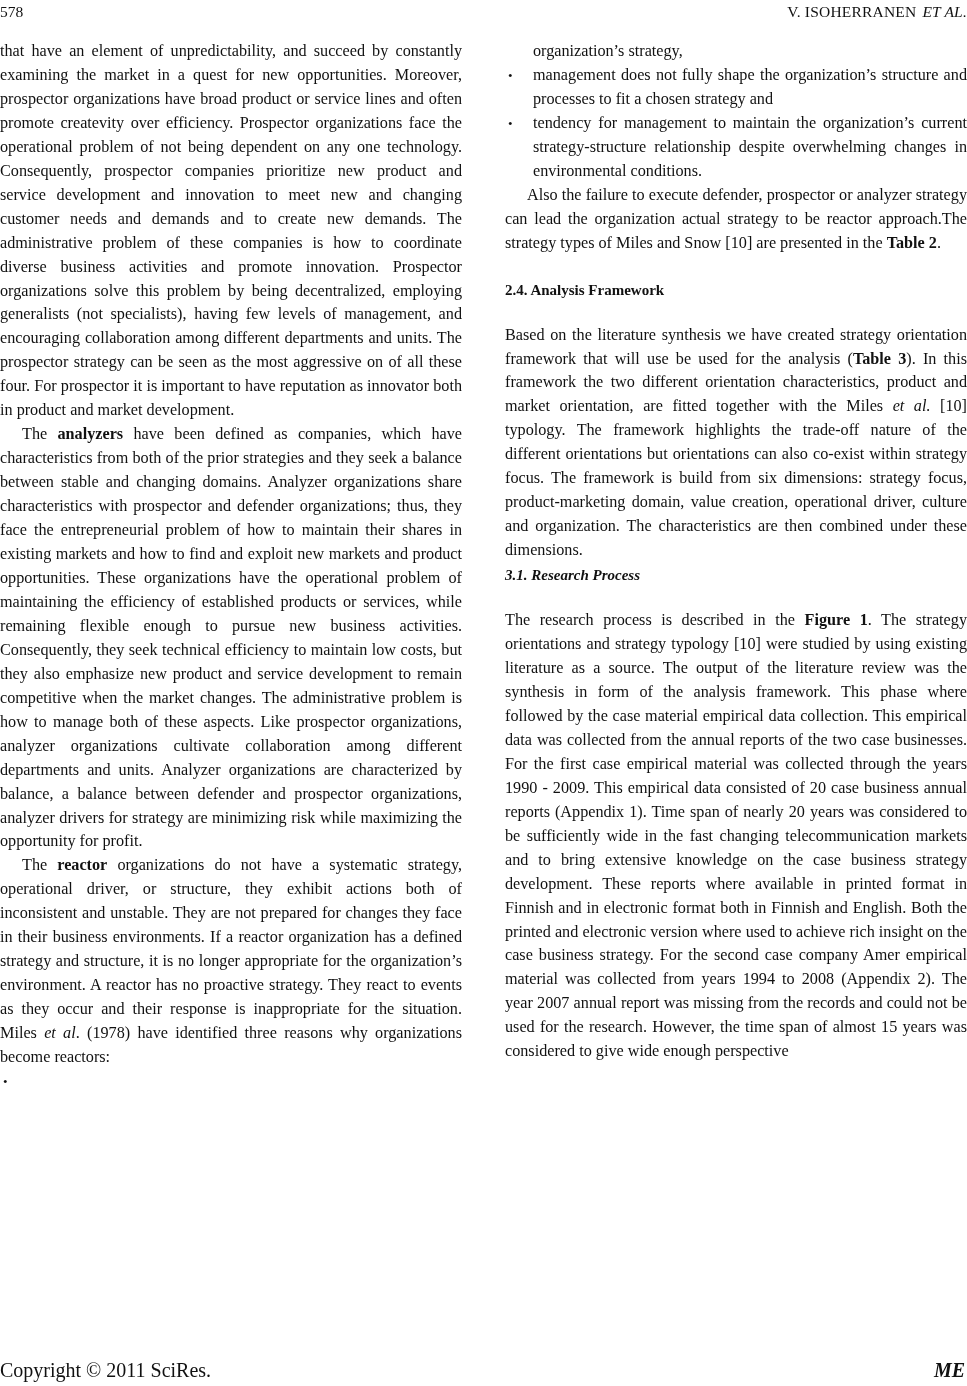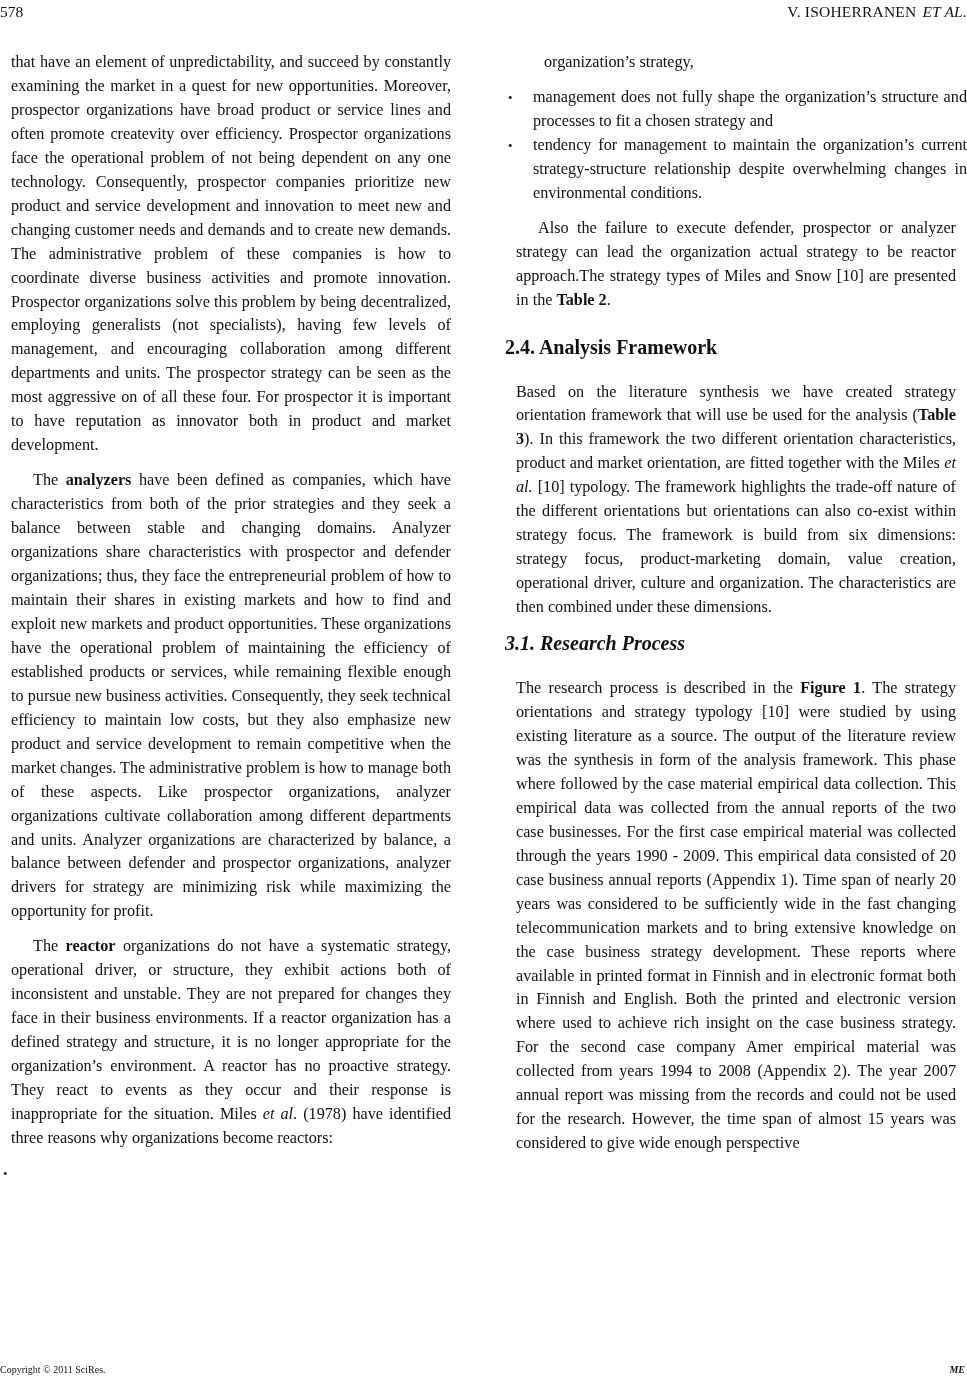--- a/index.html
+++ b/index.html
@@ -14,37 +14,37 @@
   }
   .page-num { position: absolute; left: 0; top: 0; }
   .head-title { position: absolute; left: 0; width: 967px; text-align: right; top: 0; letter-spacing: 0.2px; }
   .head-title i { font-style: italic; margin-left: 6px; }
   .col {
     position: absolute; top: 40px; width: 462px;
     font-size: 16.2px; line-height: 23.95px; text-align: justify;
   }
   .col-left { left: 0; }
   .col-right { left: 505px; width: 462px; }
-  .col p { margin: 11px; text-align: justify; text-align-last: left; }
+  .col p { margin: 0; text-align: justify; text-align-last: left; }
   .indent { text-indent: 22px; }
   .bullet-list { list-style: none; margin: 0; padding: 0; }
   .bullet-item { position: relative; padding-left: 28px; text-align: justify; }
   .bullet-item .dot {
     position: absolute; left: 3px; top: 0; font-size: 13px;
   }
   .cont { padding-left: 28px; }
   h2.section {
     font-size: 21.5px; font-weight: bold; margin: 0; line-height: 26px;
   }
   h3.subsection {
-    font-size: 20px; font-weight: bold; margin: 0; line-height: 24px;
+    font-size: 15px; font-weight: bold; margin: 0; line-height: 24px;
   }
   .footer {
     position: absolute; top: 1360px; left: 0; width: 967px; height: 22px;
-    font-size: 10px; line-height: 20px;
+    font-size: 20px; line-height: 20px;
   }
   .copyright { position: absolute; left: 0; top: 0; }
   .journal { position: absolute; right: 2px; top: 0; font-weight: bold; font-style: italic; }
 </style>
 </head>
 <body>
 
 <div class="running-head">
   <span class="page-num">578</span>
   <div class="head-title">

